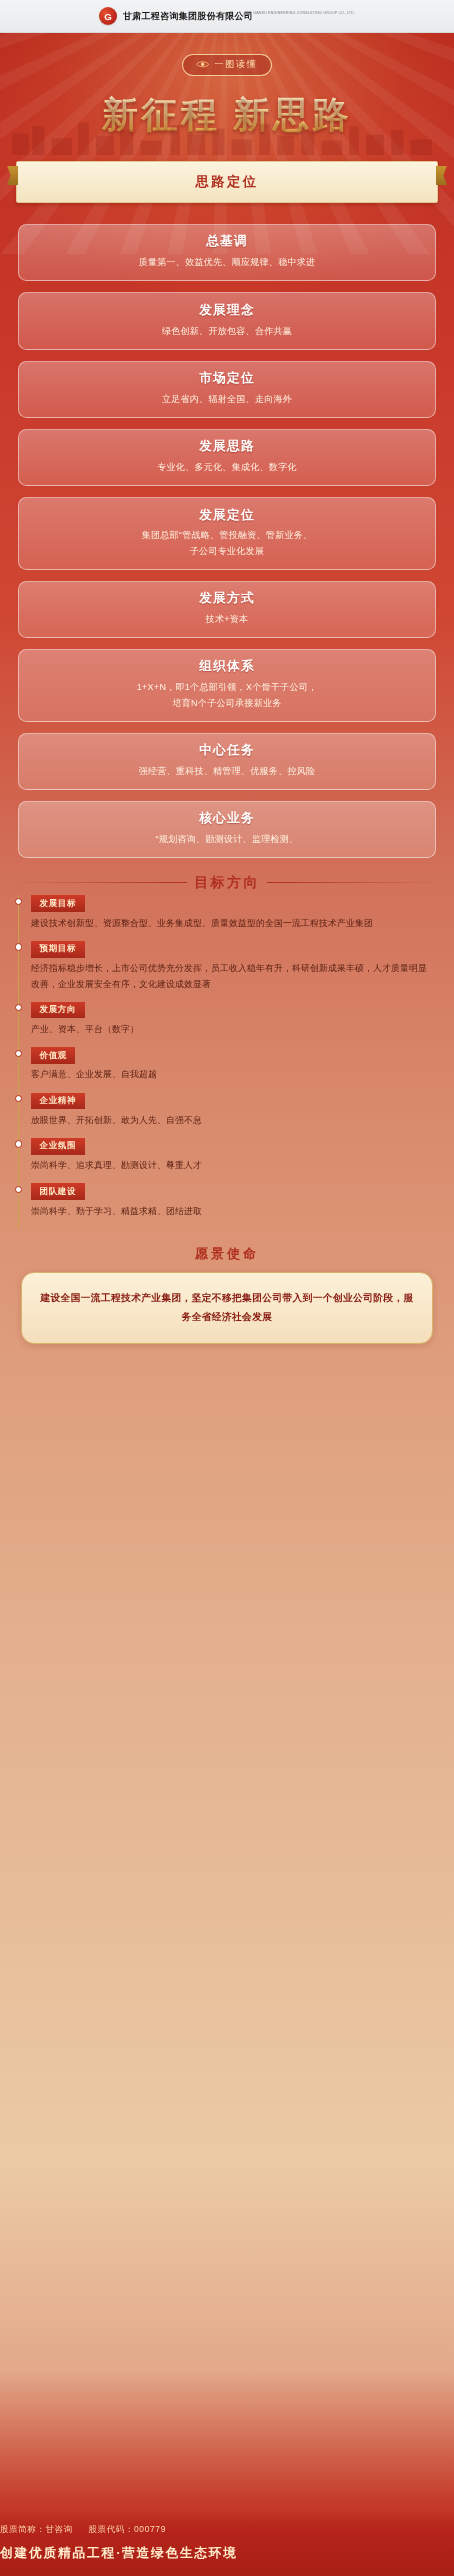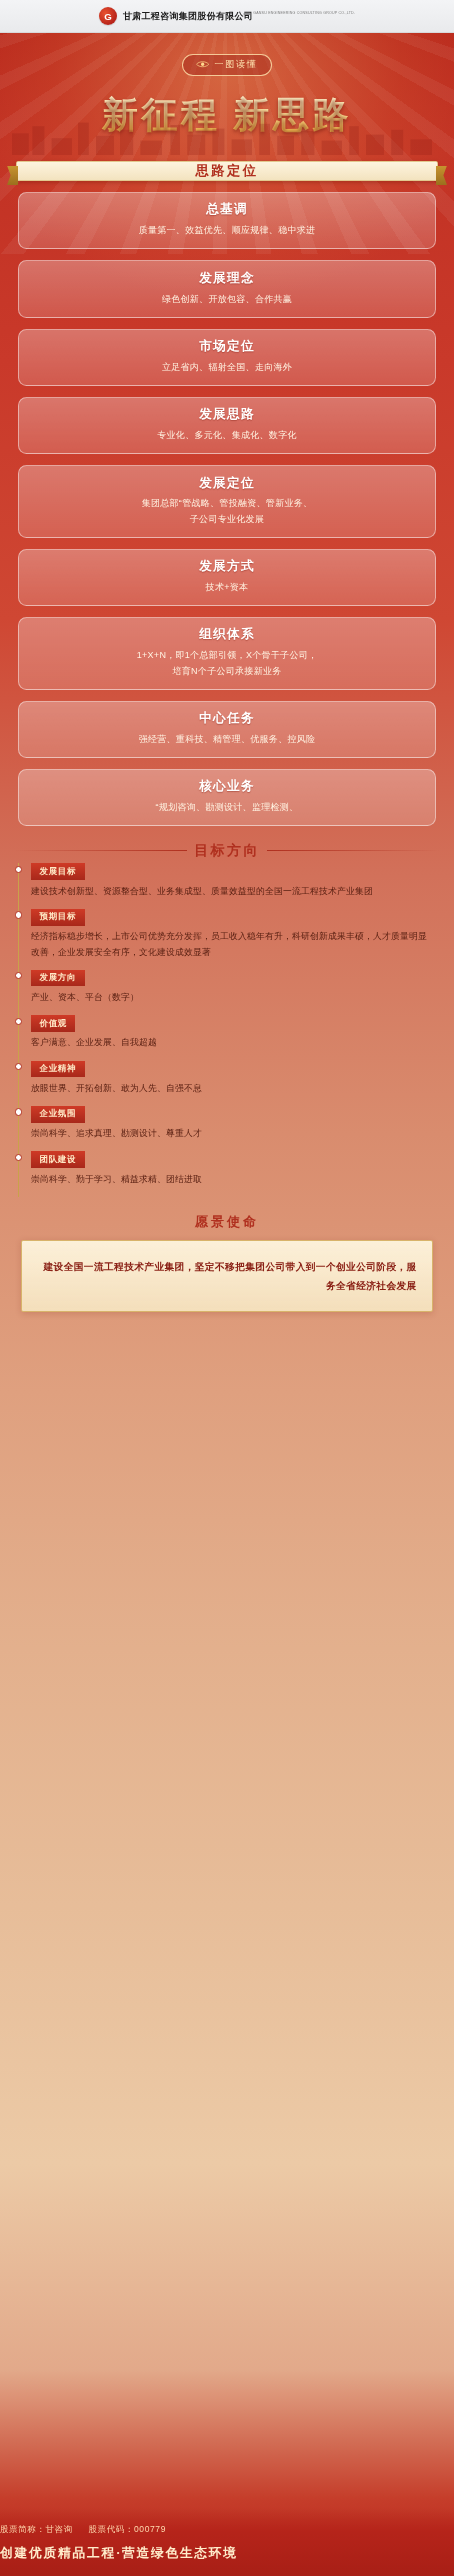--- a/index.html
+++ b/index.html
@@ -92,40 +92,40 @@
   .skyline {
     position: absolute; left: 0; right: 0; bottom: -3.6px; height: 42px;
     opacity: 0.45;
     pointer-events: none;
   }
 
   
   .banner-wrap { position: relative; margin: 9.7px 15.7px 0; z-index: 4; }
   .banner {
     position: relative;
-    height: 20px;
+    height: 42px;
     background: linear-gradient(180deg,#fdf4df 0%,#f3e3bf 100%);
     border: 0.6px solid #e2c88e;
     border-radius: 1.8px;
     display: flex; align-items: center; justify-content: center;
     box-shadow: 0 1.2px 3.6px rgba(90,10,5,0.25);
   }
   .banner-title {
     font-size: 13.3px; font-weight: bold; color: #b0301f; letter-spacing: 2.4px;
     font-family: "Liberation Serif", serif;
   }
   .banner::before, .banner::after {
     content: ""; position: absolute; top: 3.6px; width: 11px; height: 19.4px;
     background: linear-gradient(180deg,#c7932f,#9b6f1d);
   }
   .banner::before { left: -9.7px; clip-path: polygon(0 0,100% 0,100% 100%,0 100%,3.6px 50%); }
   .banner::after { right: -9.7px; clip-path: polygon(0 0,100% 0,calc(100% - 3.6px) 50%,100% 100%,0 100%); }
 
   
-  .cards { margin: 11px 18px 0; display: flex; flex-direction: column; gap: 11px; position: relative; z-index: 3;}
+  .cards { margin: 21px 18px 0; display: flex; flex-direction: column; gap: 11px; position: relative; z-index: 3;}
   .card {
     background: linear-gradient(180deg, rgba(255,255,255,0.30) 0%, rgba(255,255,255,0.16) 100%);
     border: 0.6px solid rgba(255,255,255,0.45);
     border-radius: 8.5px;
     padding: 8.5px 11px 9.7px;
     text-align: center;
     backdrop-filter: blur(0.6px);
   }
   .card-title {
     font-size: 12.7px; font-weight: bold; color: #ffffff;
@@ -167,27 +167,27 @@
   .vision-head {
     margin: 15.7px 0 0; text-align: center;
     font-size: 13px; font-weight: bold; color: #b0301f; letter-spacing: 3px;
     font-family: "Liberation Serif", serif;
     position: relative; z-index: 3;
   }
   .vision-box {
     margin: 9.7px 20.6px 0;
     background: linear-gradient(180deg, rgba(255,248,225,0.92), rgba(247,232,196,0.88));
     border: 1.2px solid #d8b36a;
-    border-radius: 2px;
+    border-radius: 13px;
     padding: 15.7px 15.7px;
-    text-align: right;
+    text-align: center;
     color: #8a2015;
     font-size: 9.7px; line-height: 2;
     letter-spacing: 0.4px;
-    font-family: Liberation Sans, sans-serif;
+    font-family: Liberation Mono, monospace;
     font-weight: bold;
     box-shadow: 0 1.8px 6px rgba(120,40,20,0.18);
     position: relative; z-index: 3;
   }
 
   
   .footer {
     position: absolute; left: 0; right: 0; bottom: 0;
     padding: 15.7px 0 14.5px;
     background: linear-gradient(180deg, rgba(181,36,26,0) 0%, #b5241a 35%, #a81f16 100%);

